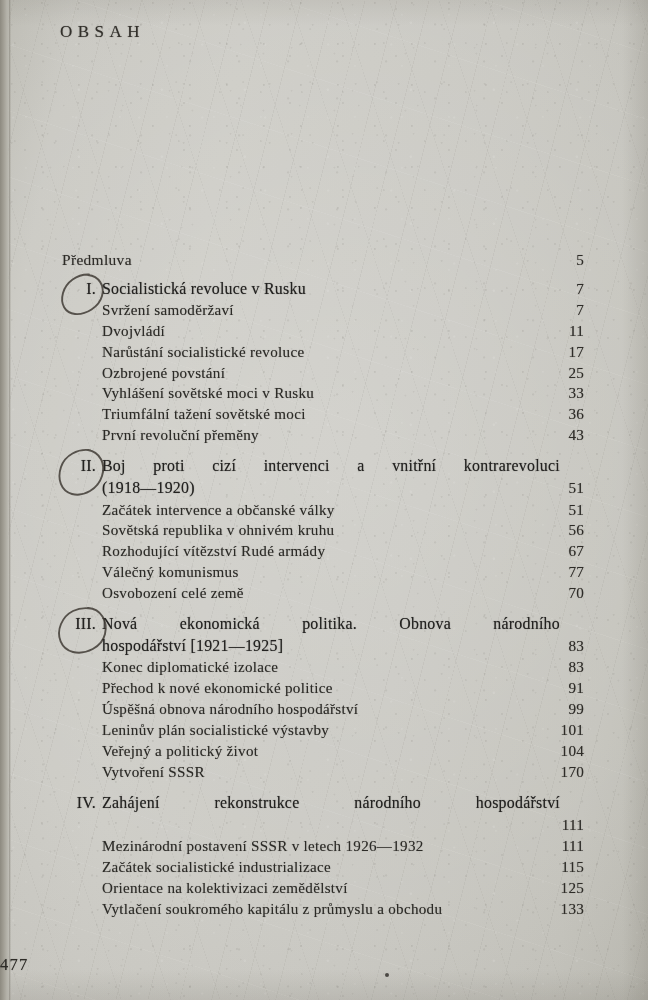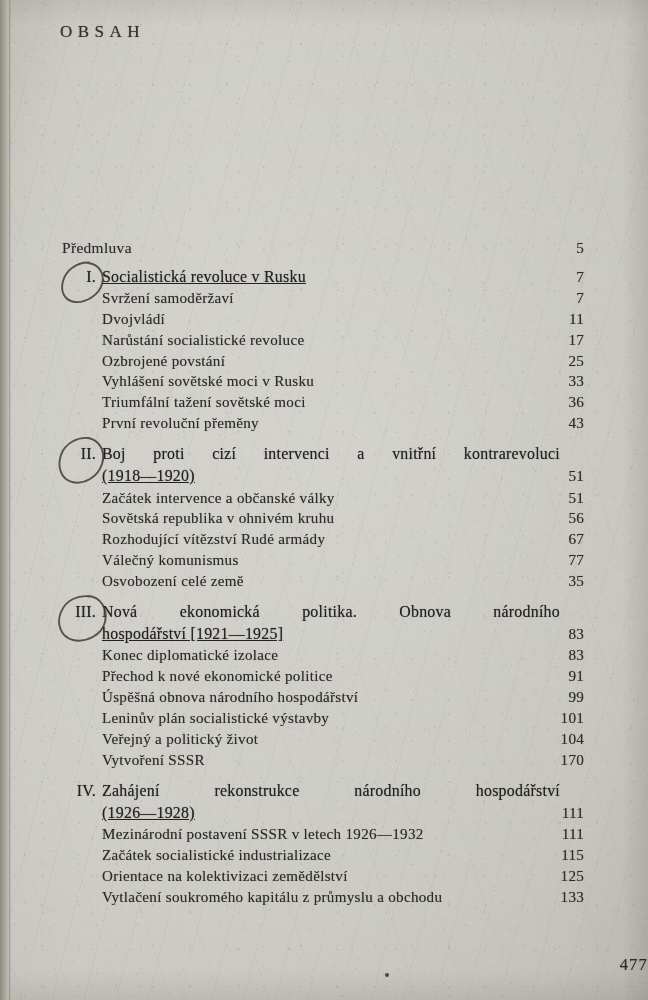--- a/index.html
+++ b/index.html
@@ -109,21 +109,21 @@
     top: 22px;
     font-size: 17px;
     letter-spacing: 5.5px;
     color: #32302b;
     text-shadow: 0 0 1.1px rgba(50,48,43,.55);
   }
 
   .toc {
     position: absolute;
     left: 62px;
-    top: 238px;
+    top: 250px;
     width: 522px;
   }
 
   
   .row {
     position: relative;
     display: block;
     min-height: 20.6px;
     line-height: 20.6px;
   }
@@ -175,21 +175,20 @@
     display: block;
     width: 458px;
     text-align: justify;
     text-align-last: justify;
     letter-spacing: .25px;
     white-space: nowrap;
   }
   .chap-title.noj {
     text-align: center;
     text-align-last: left;
-    text-decoration: underline;
   }
 
   
   .sub {
     position: relative;
     padding-left: 40px;
     font-size: 15.1px;
     line-height: 20.9px;
     min-height: 20.9px;
     letter-spacing: .3px;
@@ -210,21 +209,21 @@
     stroke-linecap: round;
     opacity: .82;
   }
 
   
   .folio {
     position: absolute;
     left: 0;
     top: 955px;
     width: 648px;
-    text-align: right;
+    text-align: left;
     font-size: 16.5px;
     letter-spacing: 1.2px;
     color: #2d2b27;
     text-shadow: 0 0 .9px rgba(45,43,39,.5);
   }
   .folio-mark {
     position: absolute;
     left: 385px;
     top: 973px;
     width: 4px; height: 4px;
@@ -323,21 +322,21 @@
         <div class="row sub">
           <span>Rozhodující vítězství Rudé armády</span>
           <span class="pg">67</span>
         </div>
         <div class="row sub">
           <span>Válečný komunismus</span>
           <span class="pg">77</span>
         </div>
         <div class="row sub">
           <span>Osvobození celé země</span>
-          <span class="pg">35</span>
+          <span class="pg">70</span>
         </div>
       </div>
 
       <div class="group">
         <div class="chap">
           <div class="chap-line">
             <svg class="pencil" style="left:-10px; top:-9px; width:68px; height:56px;" viewBox="0 0 68 56">
               <path d="M36 4 C 49 5, 56 17, 53 30 C 50 43, 34 51, 21 48 C 9 45, 4 32, 9 20 C 14 8, 26 2.5, 39 4.5"></path>
             </svg>
             <span class="roman">III.</span>
@@ -374,21 +373,20 @@
         </div>
       </div>
 
       <div class="group">
         <div class="chap">
           <div class="chap-line">
             <span class="roman">IV.</span>
             <span class="chap-title">Zahájení rekonstrukce národního hospodářství</span>
           </div>
           <div class="chap-line row">
-            <span class="chap-title noj">(1926—1928)</span>
             <span class="pg">111</span>
           </div>
         </div>
         <div class="row sub">
           <span>Mezinárodní postavení SSSR v letech 1926—1932</span>
           <span class="pg">111</span>
         </div>
         <div class="row sub">
           <span>Začátek socialistické industrializace</span>
           <span class="pg">115</span>

